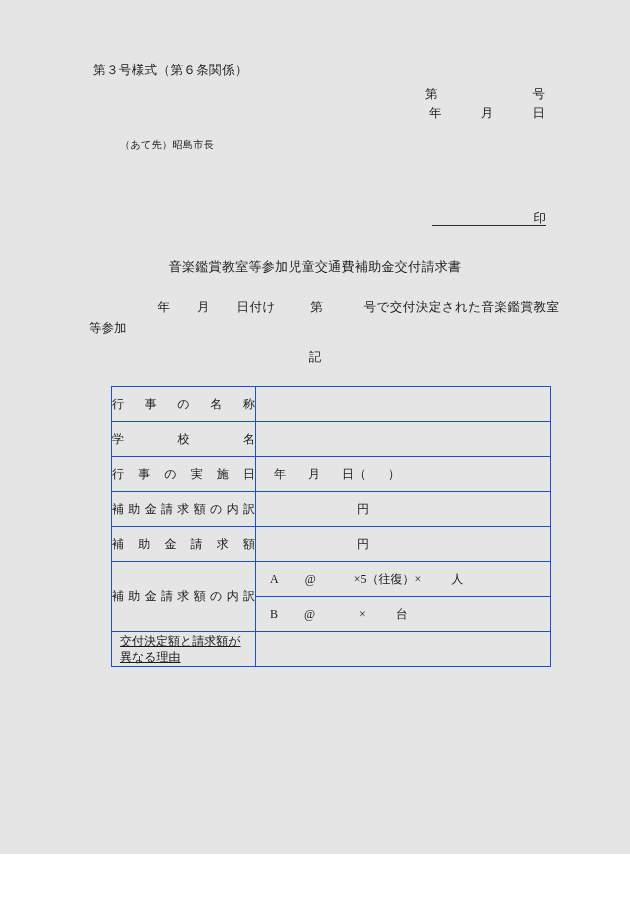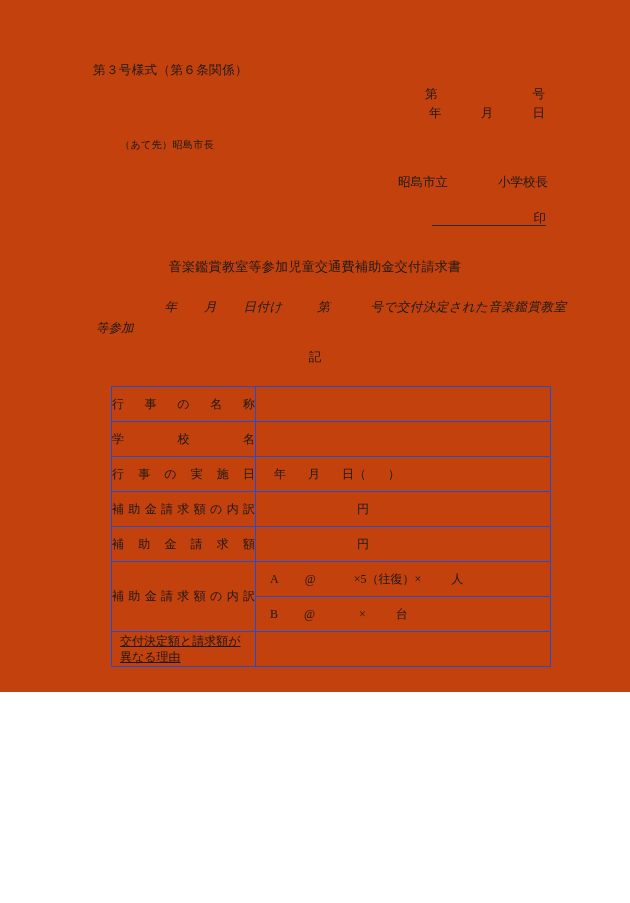--- a/index.html
+++ b/index.html
@@ -7,22 +7,22 @@
     padding: 0;
     background: #ffffff;
   }
   body {
     font-family: "Liberation Serif", "DejaVu Serif", serif;
     color: #1a1a1a;
   }
   #page {
     position: relative;
     width: 630px;
-    height: 692px;
-    background: #c2410c;
+    height: 854px;
+    background: #e5e5e5;
     overflow: hidden;
     box-sizing: border-box;
   }
   .doc {
     position: absolute;
     left: 0;
     top: 0;
     width: 630px;
     height: 903px;
   }
@@ -94,27 +94,26 @@
     left: 0;
     right: 0;
     top: 258px;
     text-align: center;
     font-size: 13px;
     letter-spacing: .3px;
     white-space: nowrap;
   }
   .body-text {
     position: absolute;
-    left: 96px;
+    left: 89px;
     top: 297px;
     width: 470px;
     font-size: 12.5px;
     line-height: 21px;
     text-align: justify;
-    font-style: italic;
   }
   .body-text .indent {
     display: inline-block;
     width: 68px;
   }
   .body-text .gap-s { display: inline-block; width: 26px; }
   .body-text .gap-m { display: inline-block; width: 34px; }
   .body-text .gap-l { display: inline-block; width: 40px; }
 
   .kiji {
@@ -197,24 +196,20 @@
       </div>
       <div class="meta-line date-line">
         <span>年</span>
         <span>月</span>
         <span>日</span>
       </div>
     </div>
 
     <div class="addressee">（あて先）昭島市長</div>
 
-    <div class="signer">
-      <span>昭島市立</span>
-      <span>小学校長</span>
-    </div>
     <div class="seal-row">
       <span class="seal">印</span>
     </div>
 
     <div class="doc-title">音楽鑑賞教室等参加児童交通費補助金交付請求書</div>
 
     <div class="body-text">
       <span class="indent"></span><span>年</span><span class="gap-s"></span><span>月</span><span class="gap-s"></span><span>日付け</span><span class="gap-m"></span><span>第</span><span class="gap-l"></span><span>号で交付決定された音楽鑑賞教室等参加</span><br>
     </div>
 

